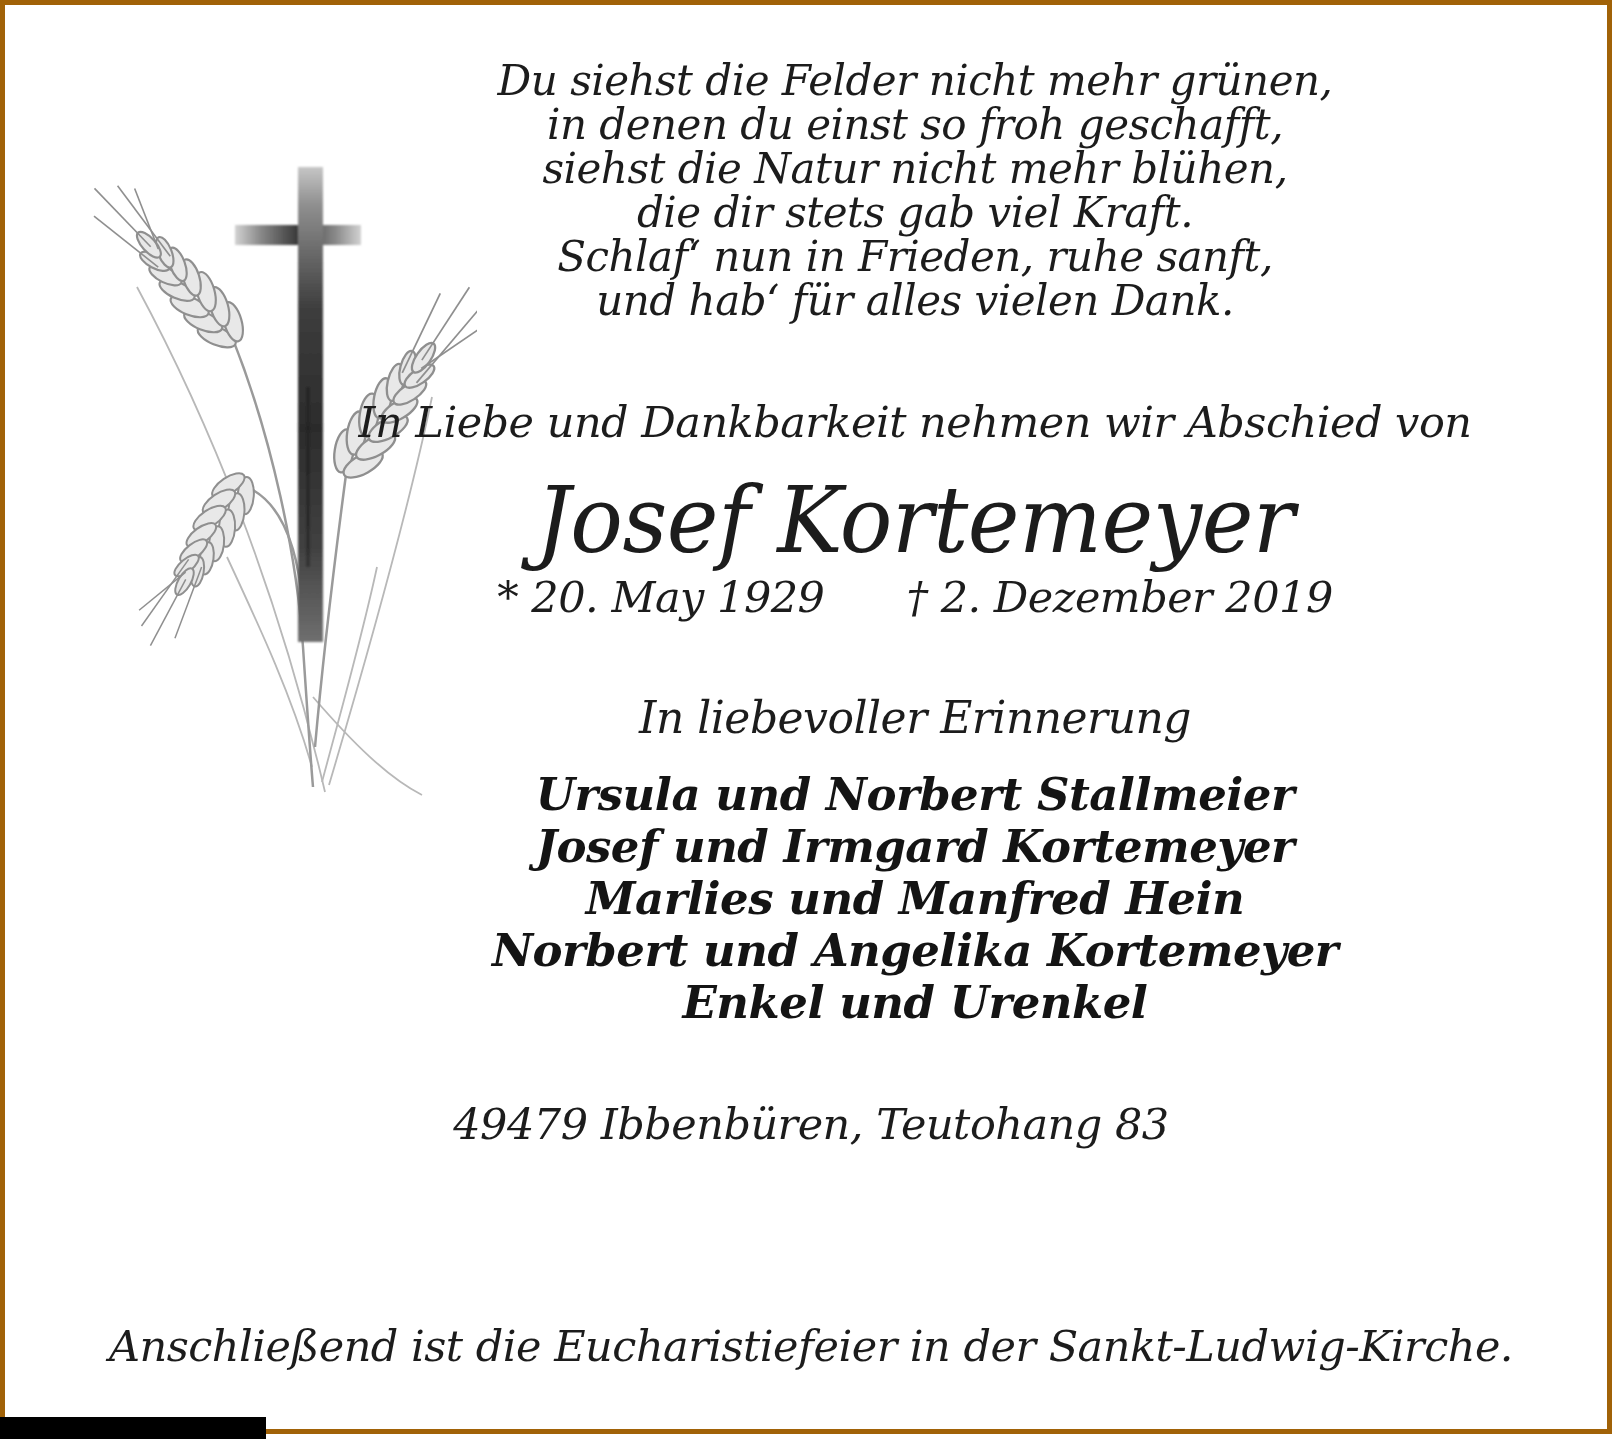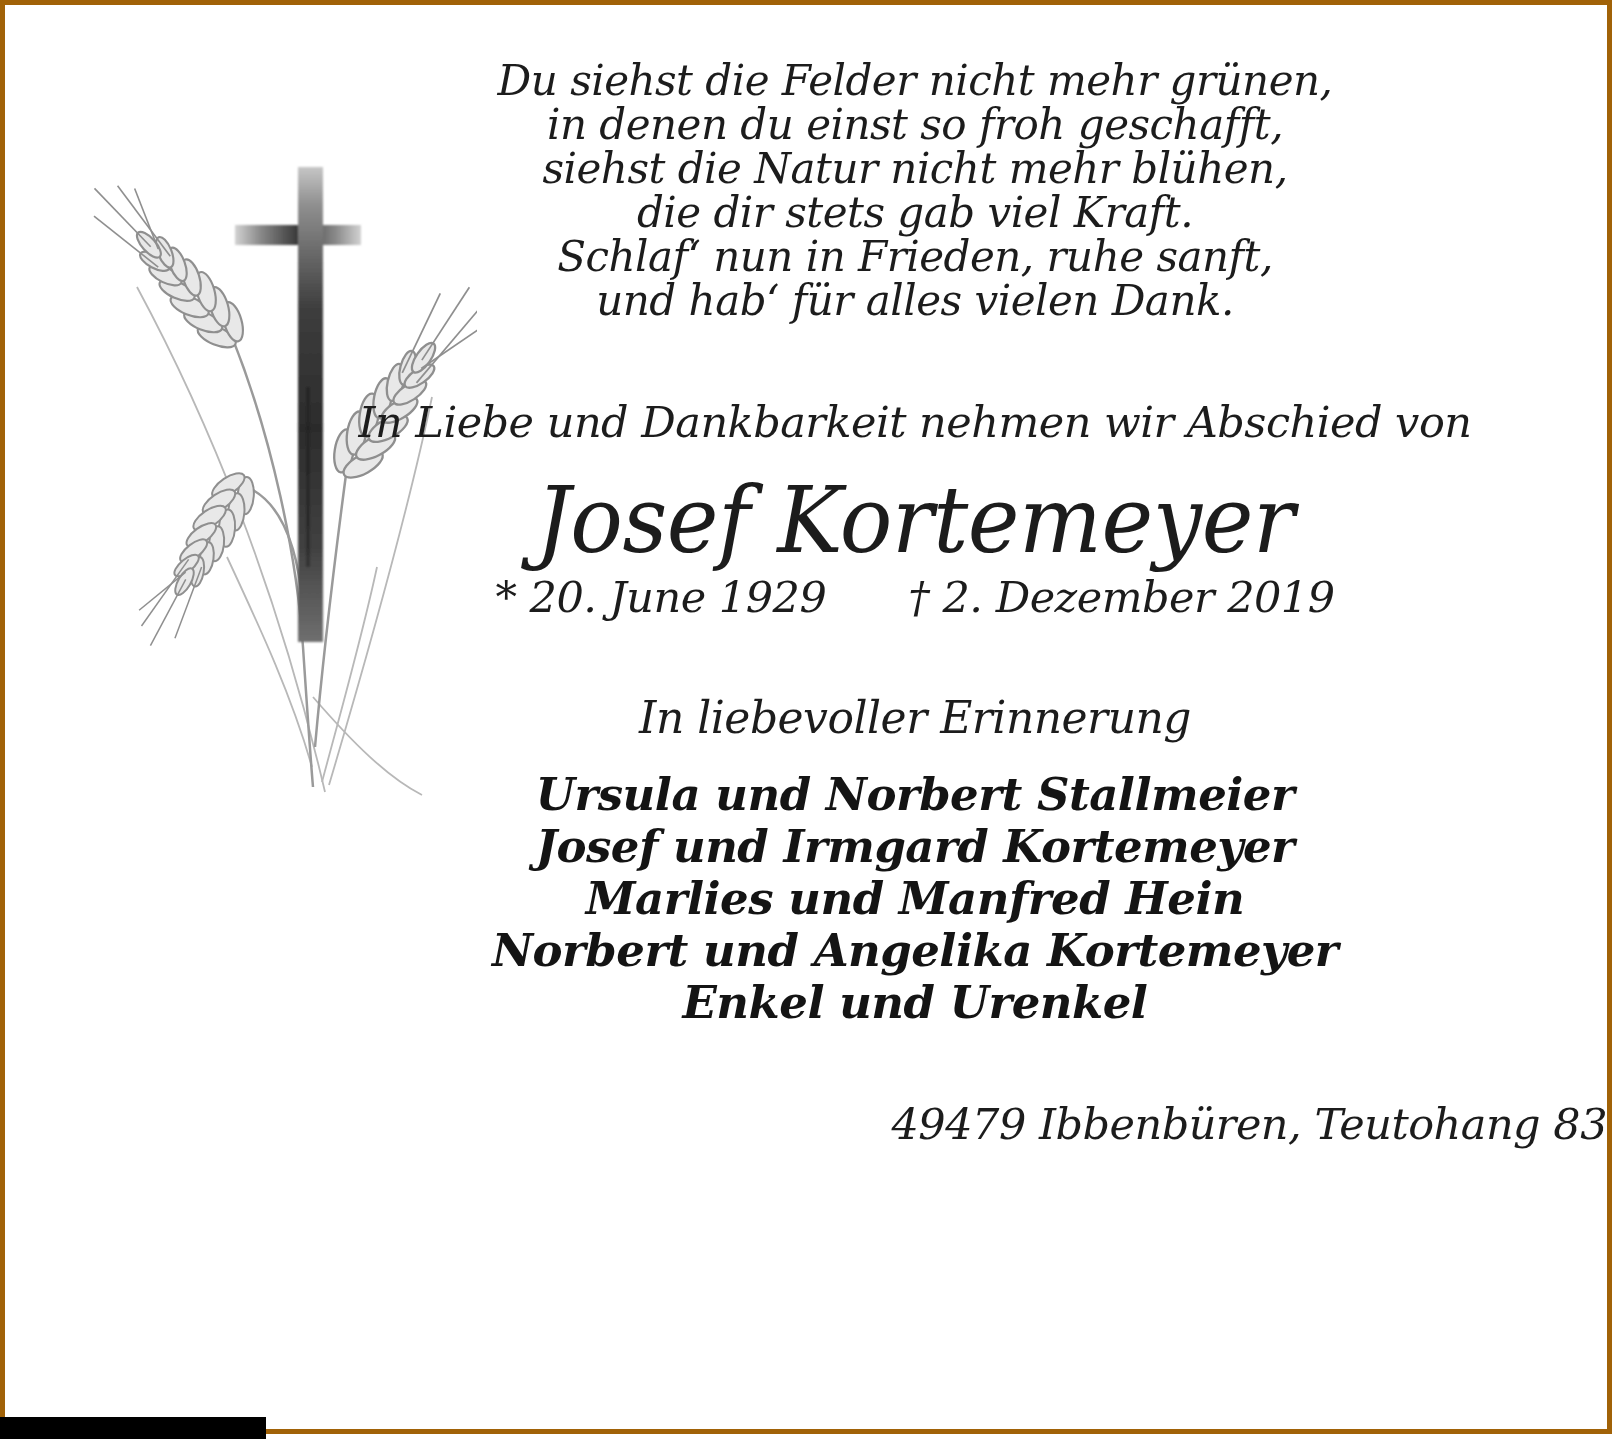--- a/index.html
+++ b/index.html
@@ -39,21 +39,21 @@
     left: 208px;
     width: 1404px;
     text-align: center;
     letter-spacing: -0.5px;
     white-space: nowrap;
   }
   .txt-low {
     position: absolute;
     left: 10px;
     width: 1592px;
-    text-align: right;
+    text-align: center;
     letter-spacing: -0.5px;
     white-space: nowrap;
   }
   .poem        { top: 54px;   font-size: 42px; line-height: 44px; }
   .intro       { top: 392px;  font-size: 43px; }
   .deceased    { top: 462px;  font-size: 92px; font-weight: normal; margin: 0; transform: scaleX(0.95); transform-origin: 50% 50%; }
   .dates       { top: 567px;  font-size: 43px; }
   .dates-gap   { display: inline-block; width: 82px; }
   .remembrance { top: 687px;  font-size: 44px; }
   .mourners    { top: 764px;  font-size: 45px; line-height: 52px; font-weight: bold; color: #141414; }
@@ -147,32 +147,33 @@
     <div>die dir stets gab viel Kraft.</div>
     <div>Schlaf‘ nun in Frieden, ruhe sanft,</div>
     <div>und hab‘ für alles vielen Dank.</div>
   </div>
 
   <div class="txt intro">In Liebe und Dankbarkeit nehmen wir Abschied von</div>
 
   <h1 class="txt deceased">Josef Kortemeyer</h1>
 
   <div class="txt dates">
-    <span>* 20. June 1929</span><span class="dates-gap"></span><span>† 2. Dezember 2019</span>
+    <span>* 20. May 1929</span><span class="dates-gap"></span><span>† 2. Dezember 2019</span>
   </div>
 
   <div class="txt remembrance">In liebevoller Erinnerung</div>
 
   <div class="txt mourners">
     <div>Ursula und Norbert Stallmeier</div>
     <div>Josef und Irmgard Kortemeyer</div>
     <div>Marlies und Manfred Hein</div>
     <div>Norbert und Angelika Kortemeyer</div>
     <div>Enkel und Urenkel</div>
   </div>
 
   <div class="txt-low address">49479 Ibbenbüren, Teutohang 83</div>
 
 
+  <div class="txt-low service">Anschließend ist die Eucharistiefeier in der Sankt-Ludwig-Kirche.</div>
 
 </div>
 
 <div class="redaction-bar"></div>
 
 </body></html>

